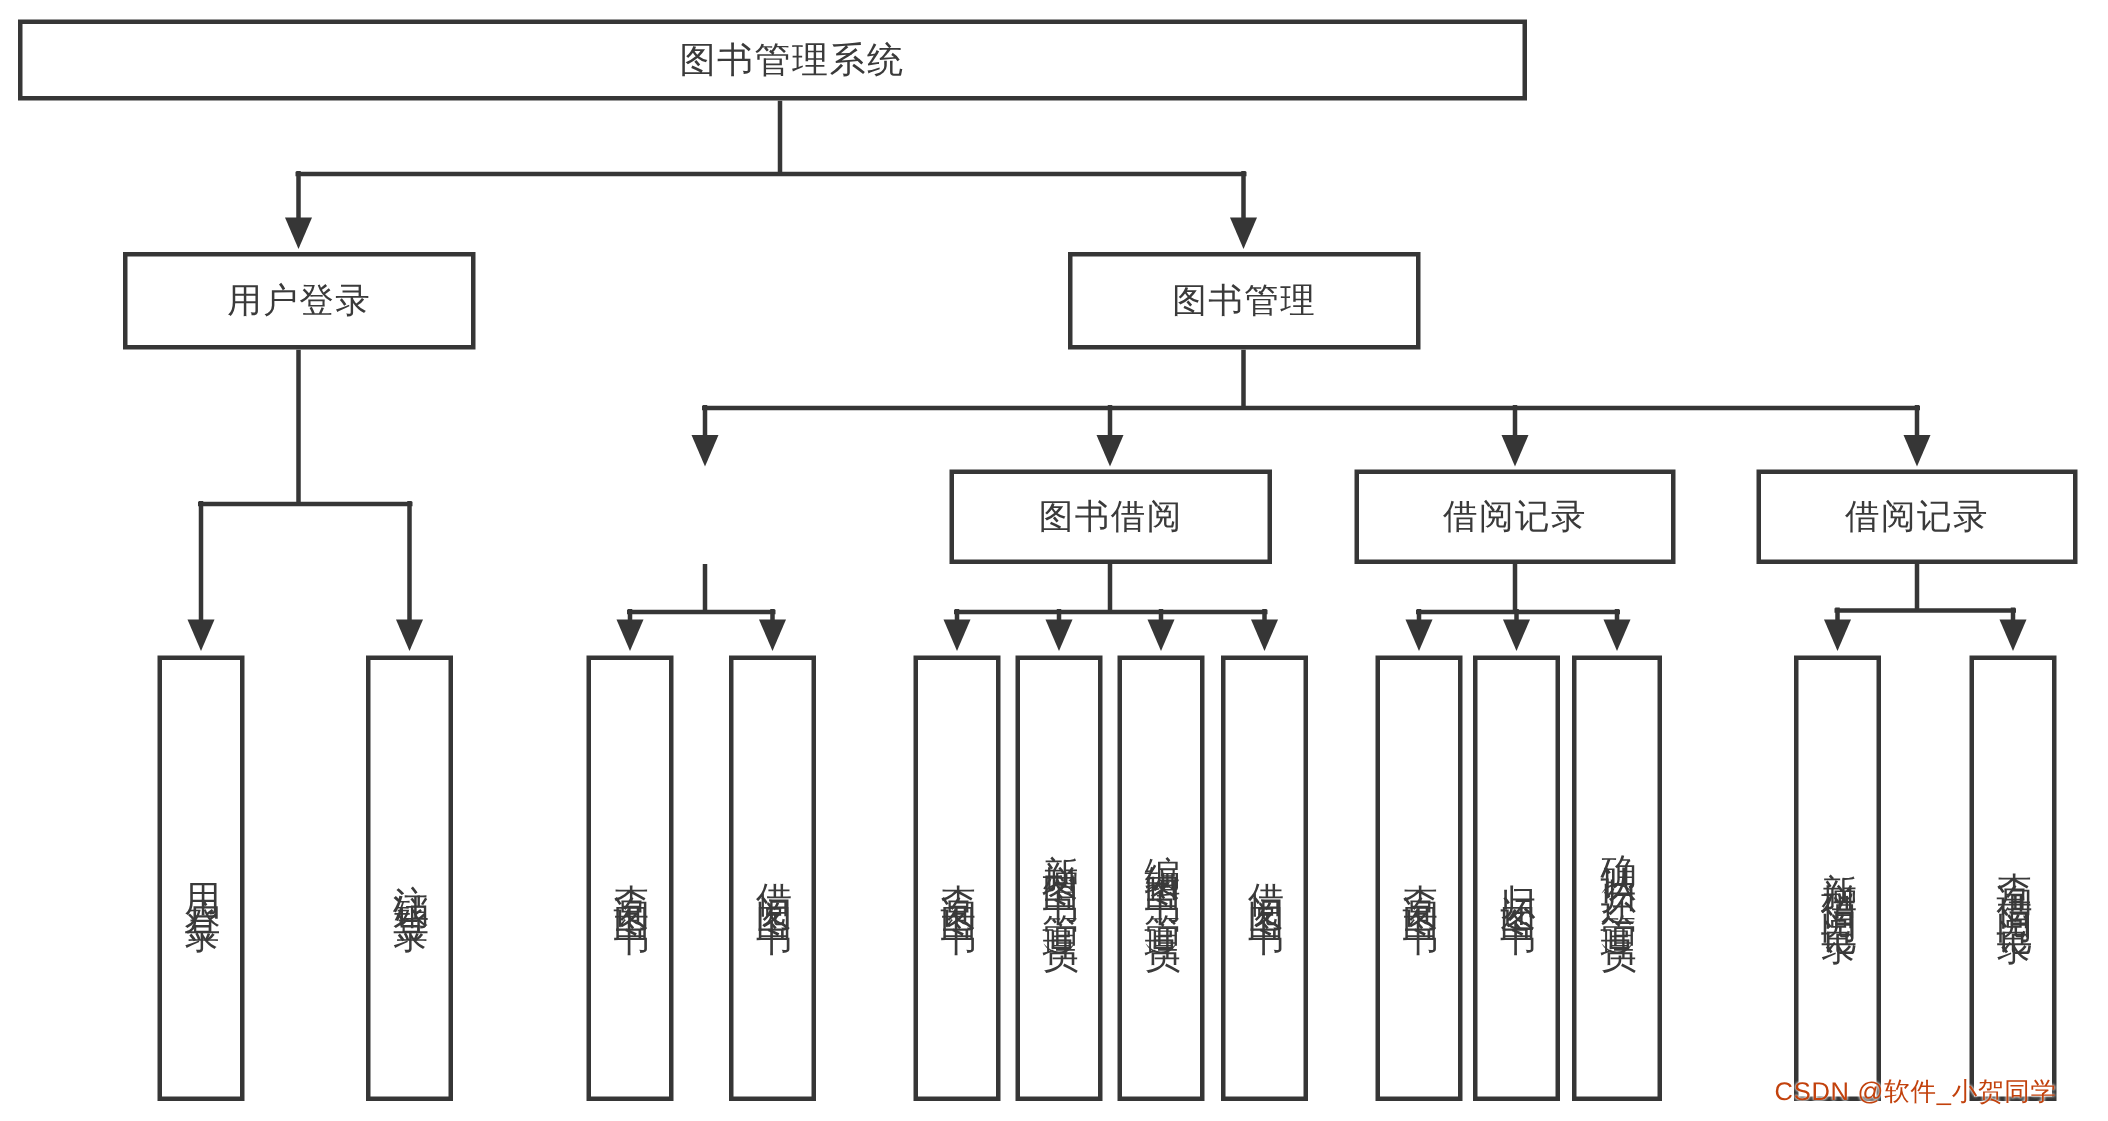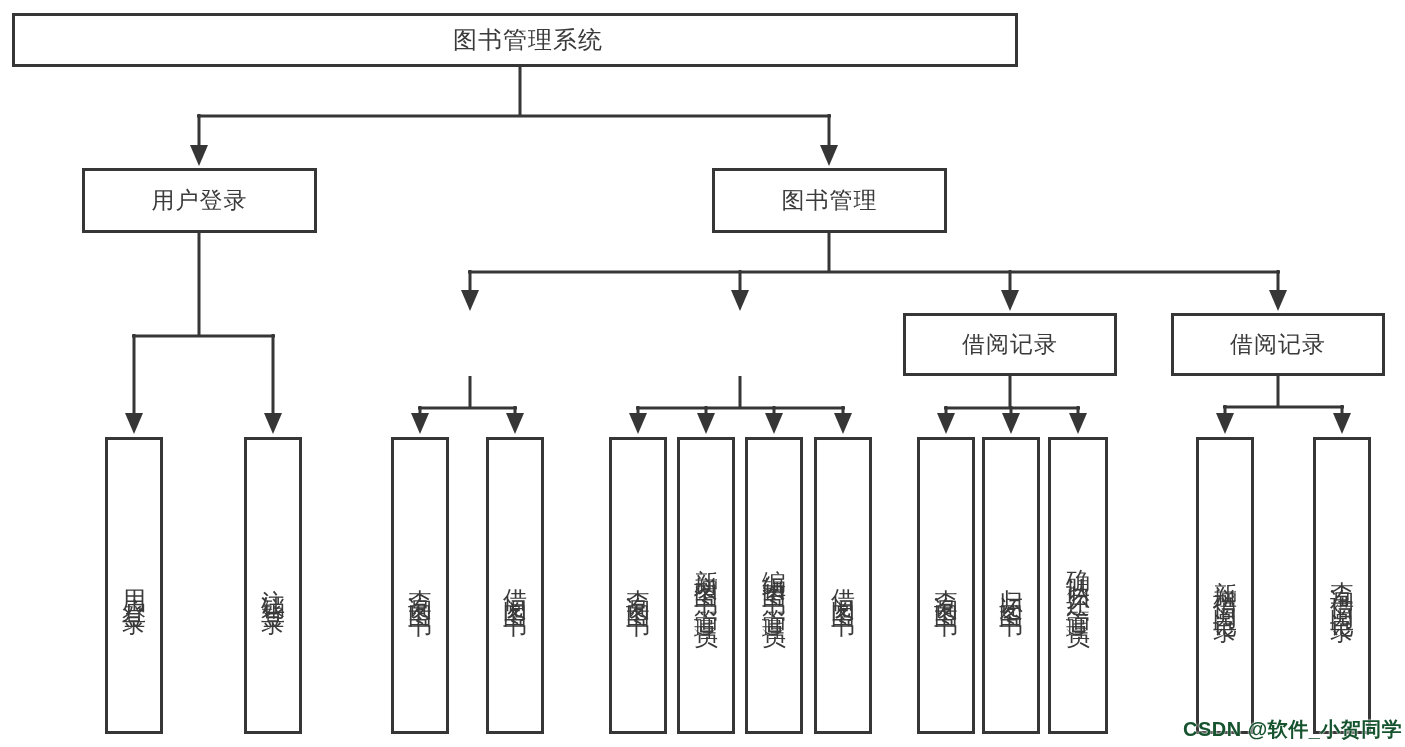--- a/index.html
+++ b/index.html
@@ -5,23 +5,23 @@
   html,body{margin:0;padding:0;background:#ffffff;width:1405px;height:747px;overflow:hidden;
             font-family:"Liberation Sans",sans-serif;}
   .stage{position:relative;width:1405px;height:747px;background:#ffffff;}
   .connectors{position:absolute;left:0;top:0;width:1405px;height:747px;z-index:1;}
   .box{position:absolute;box-sizing:border-box;border:3px solid #363636;background:#ffffff;
        display:flex;align-items:center;justify-content:center;color:#3a3a3a;z-index:2;}
   .h-box{font-size:23px;letter-spacing:1px;white-space:nowrap;}
   .root-box{font-size:24px;padding-left:26px;}
   .v-box{writing-mode:vertical-rl;text-orientation:mixed;font-size:24px;letter-spacing:8px;
          line-height:1;}
-  .watermark{position:absolute;left:1183px;top:716px;font-size:20px;color:#14532d;
+  .watermark{position:absolute;left:1183px;top:716px;font-size:17px;color:#c2410c;
              text-shadow:0 0 2px #ffffff,0 0 2px #ffffff;white-space:nowrap;z-index:5;
-             letter-spacing:0.5px;font-weight:bold;}
+             letter-spacing:0.5px;}
 </style>
 </head>
 <body>
 
 <div class="stage">
 
   <svg class="connectors" viewBox="0 0 1405 747" xmlns="http://www.w3.org/2000/svg">
     <g stroke="#363636" stroke-width="3" fill="none">
       <path d="M520 67 L520 116 M197 116 L831 116 M199 114 L199 147 M829 114 L829 147"></path>
       <path d="M199 233 L199 336 M132 336 L275 336 M134 334 L134 415 M273 334 L273 415"></path>
@@ -52,20 +52,21 @@
       <polygon points="1216,413 1234,413 1225,434"></polygon>
       <polygon points="1333,413 1351,413 1342,434"></polygon>
     </g>
   </svg>
 
   <div class="box h-box root-box" style="left:12px;top:13px;width:1006px;height:54px;">图书管理系统</div>
 
   <div class="box h-box" style="left:82px;top:168px;width:235px;height:65px;">用户登录</div>
   <div class="box h-box" style="left:712px;top:168px;width:235px;height:65px;">图书管理</div>
 
+  <div class="box h-box" style="left:633px;top:313px;width:215px;height:63px;">图书借阅</div>
   <div class="box h-box" style="left:903px;top:313px;width:214px;height:63px;">借阅记录</div>
   <div class="box h-box" style="left:1171px;top:313px;width:214px;height:63px;">借阅记录</div>
 
   <div class="box v-box" style="left:105px;top:437px;width:58px;height:297px;">用户登录</div>
   <div class="box v-box" style="left:244px;top:437px;width:58px;height:297px;">注销登录</div>
 
   <div class="box v-box" style="left:391px;top:437px;width:58px;height:297px;">查询图书</div>
   <div class="box v-box" style="left:486px;top:437px;width:58px;height:297px;">借阅图书</div>
 
   <div class="box v-box" style="left:609px;top:437px;width:58px;height:297px;">查询图书</div>

